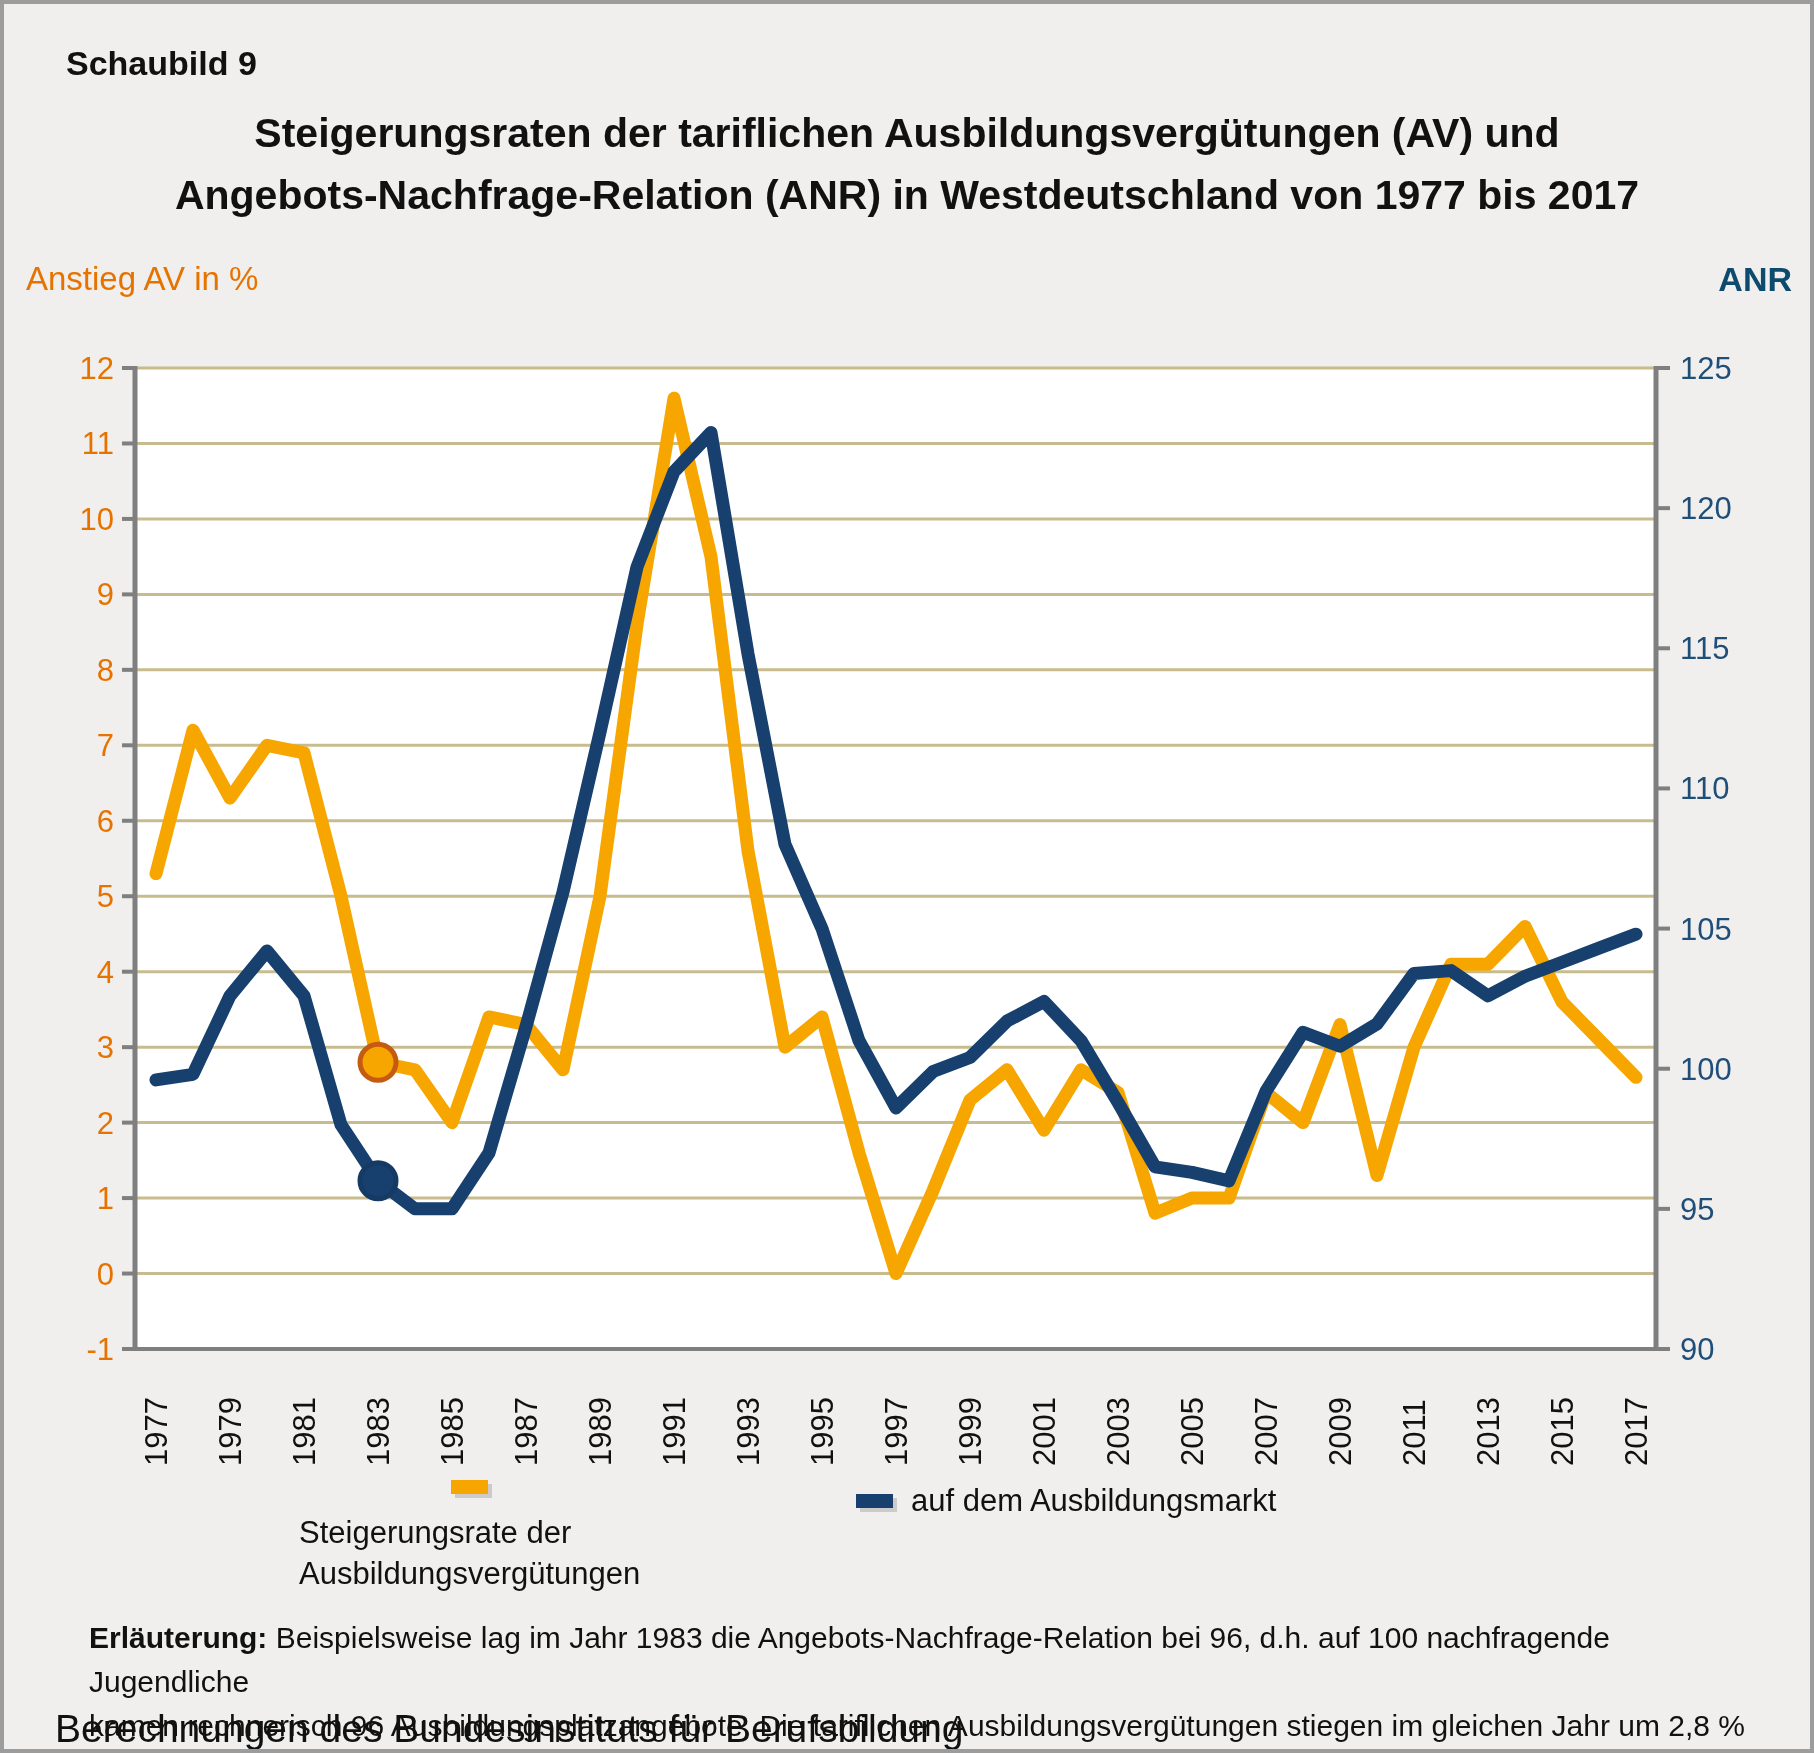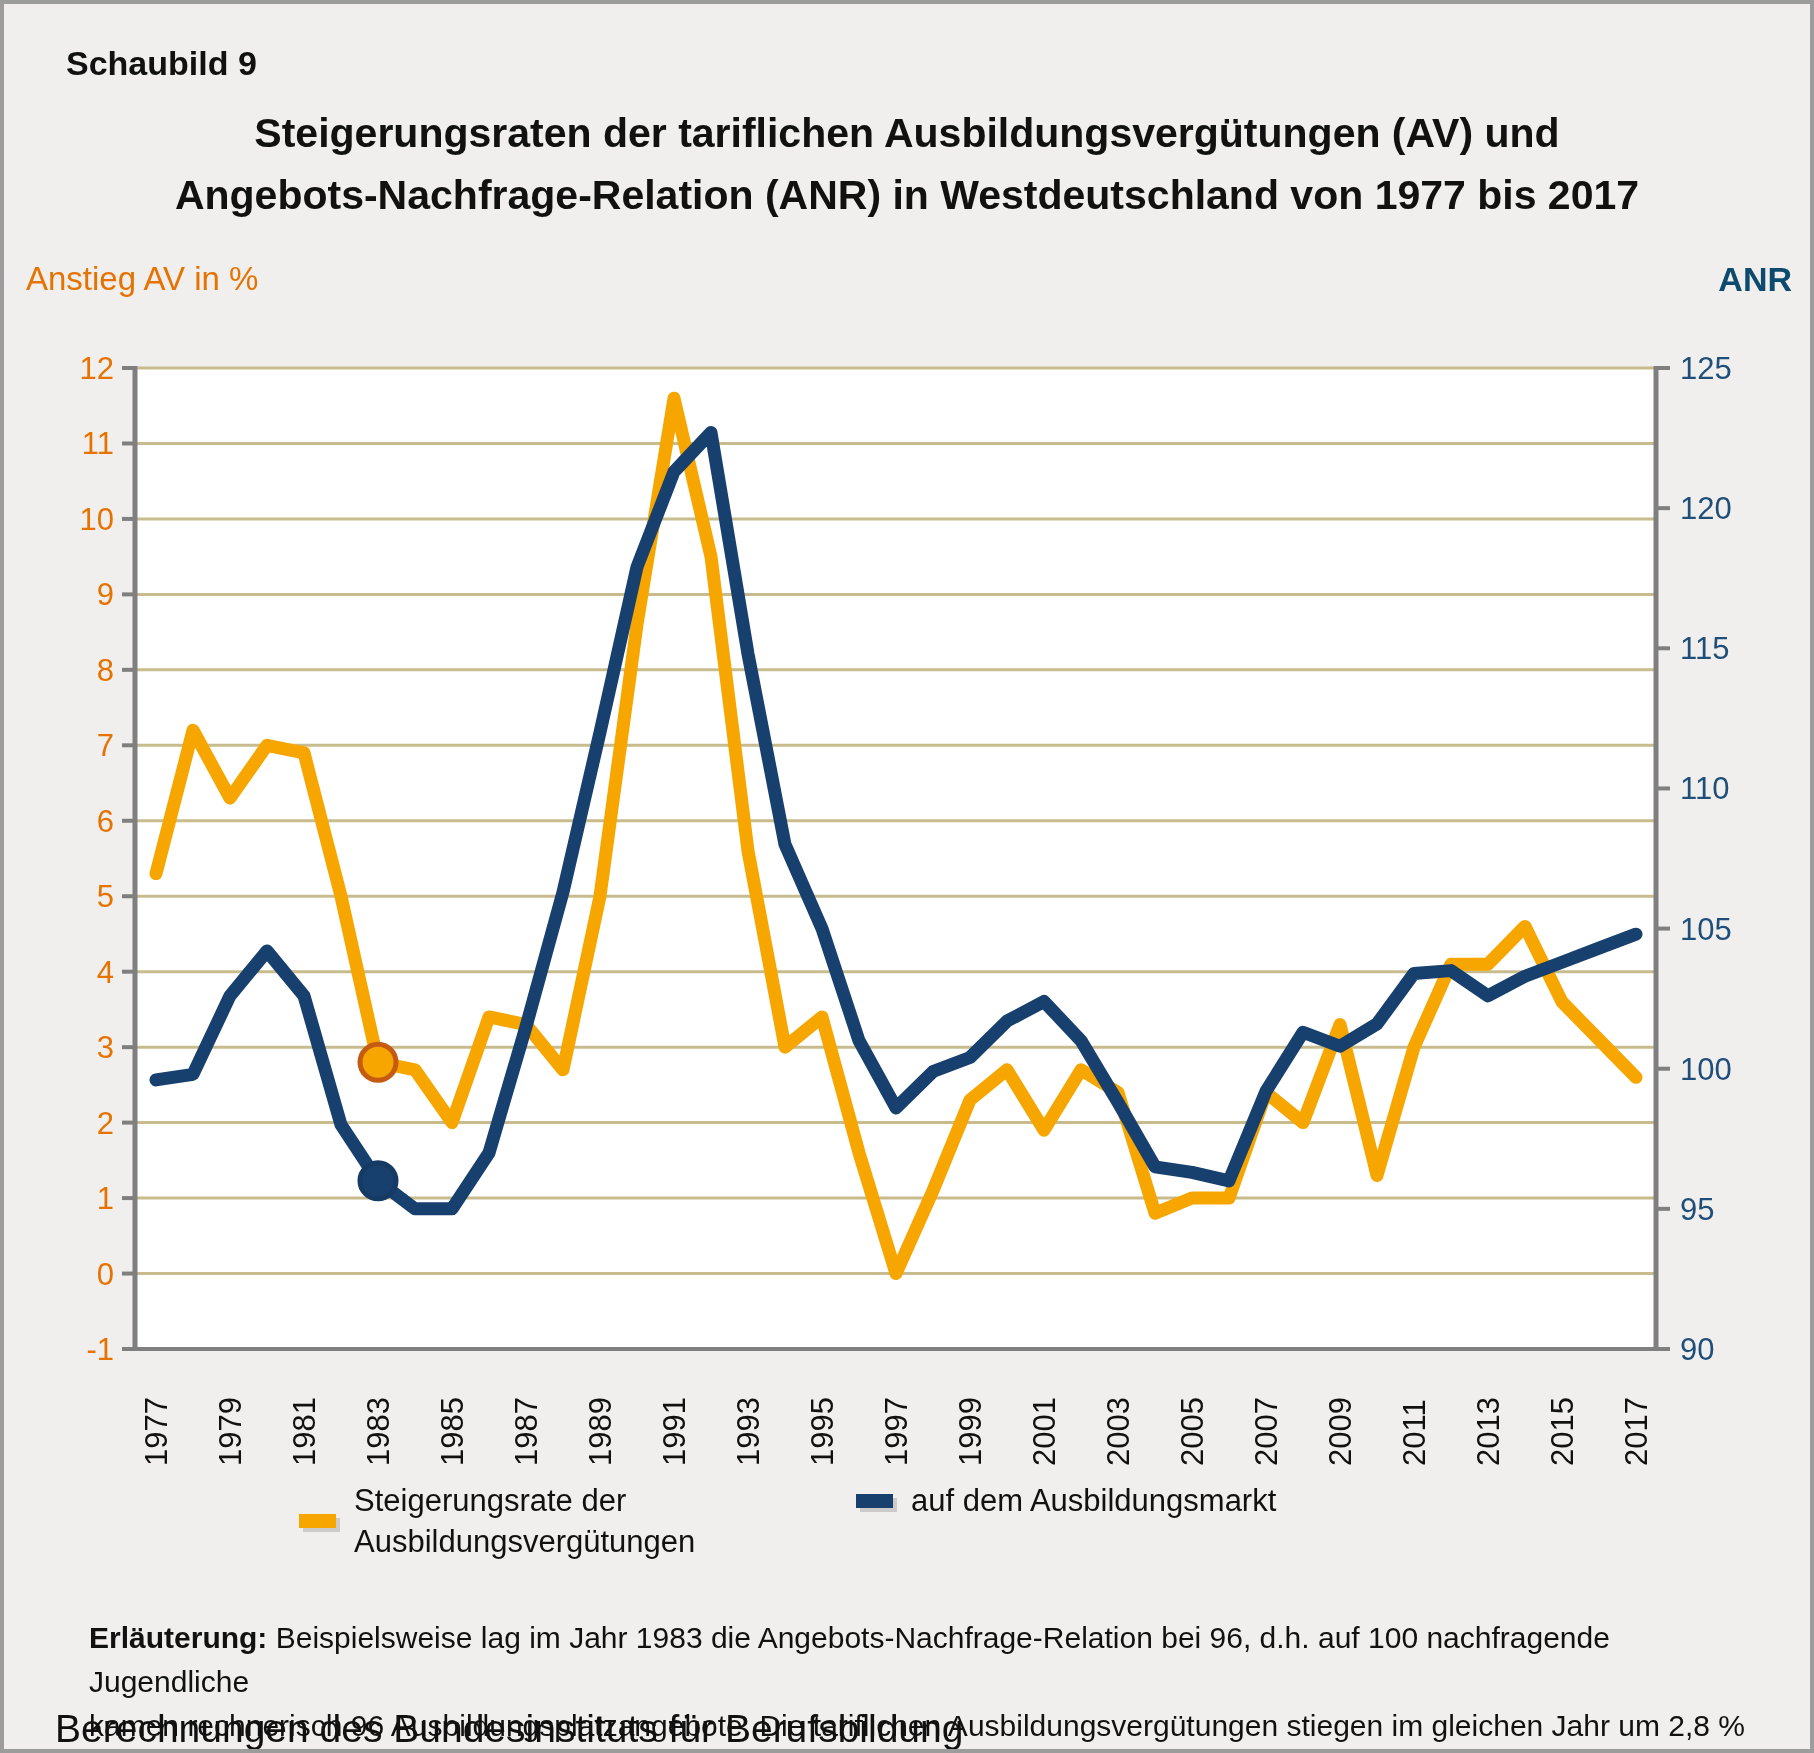--- a/index.html
+++ b/index.html
@@ -13,21 +13,21 @@
     overflow:hidden;
   }
   .abs{position:absolute;}
   #schaubild{left:62px;top:40px;font-size:34px;font-weight:bold;color:#111;}
   #title{left:0;right:0;top:98px;text-align:center;font-size:41px;font-weight:bold;color:#111;line-height:62px;}
   #axis-title-left{left:22px;top:256px;font-size:33px;font-weight:normal;color:#E67300;}
   #axis-title-right{right:18px;top:256px;font-size:34px;font-weight:bold;color:#0c4a6e;}
   #chart-svg{left:0;top:0;}
   svg text{font-family:"Liberation Sans", sans-serif;}
   .legend{position:absolute;display:flex;align-items:center;gap:18px;}
-  #legend-av{left:295px;top:1476px;}
+  #legend-av{left:295px;top:1476px;flex-direction:column;}
   #legend-anr{left:852px;top:1476px;}
   .swatch{width:37px;height:14px;flex:0 0 auto;box-shadow:4px 4px 0 #cccbc9;}
   .legend .txt{font-size:31px;color:#111;line-height:41px;}
   #notes{left:85px;top:1612px;width:1668px;font-size:30px;color:#111;line-height:44px;}
   #notes b{font-weight:bold;}
   #source{left:25px;top:1703px;font-size:39px;color:#111;margin-left:26px;}
 </style>
 </head>
 <body>
 

